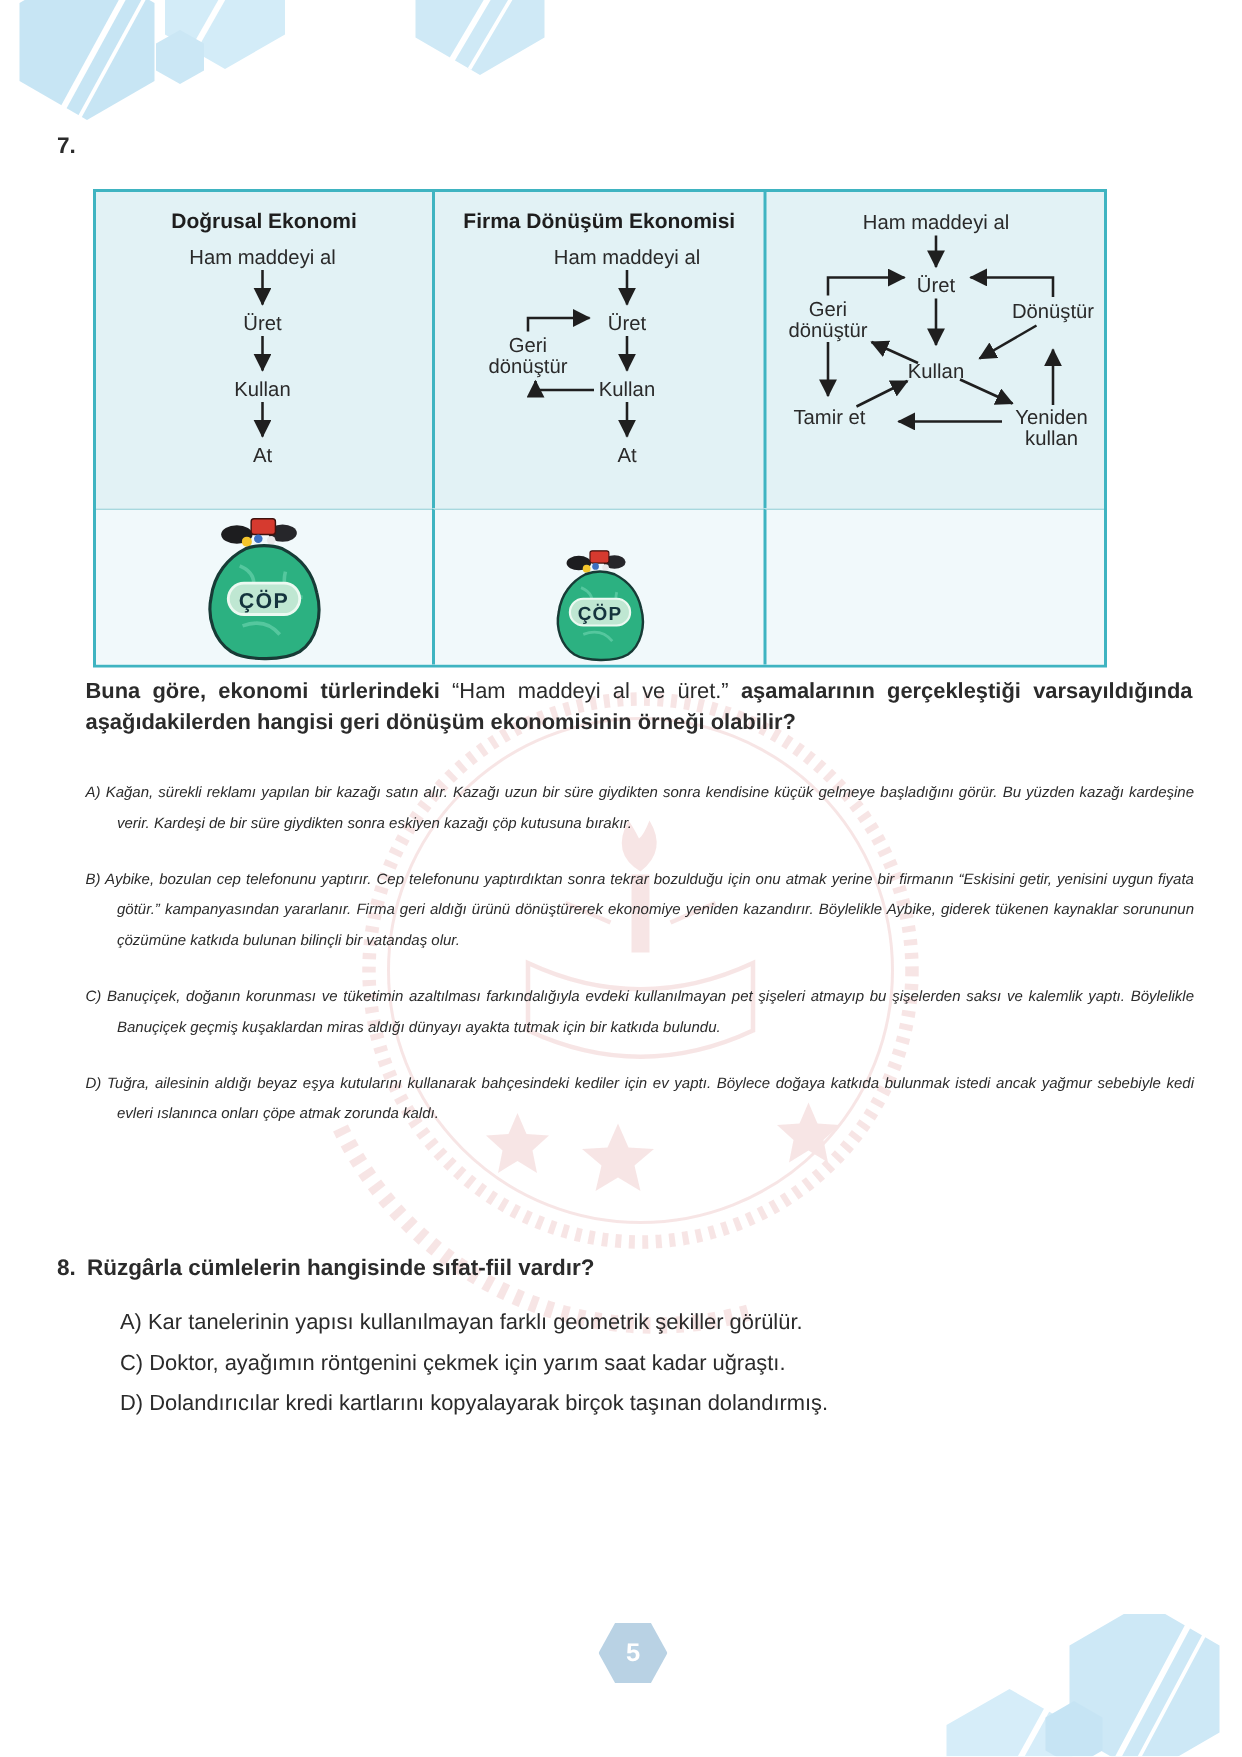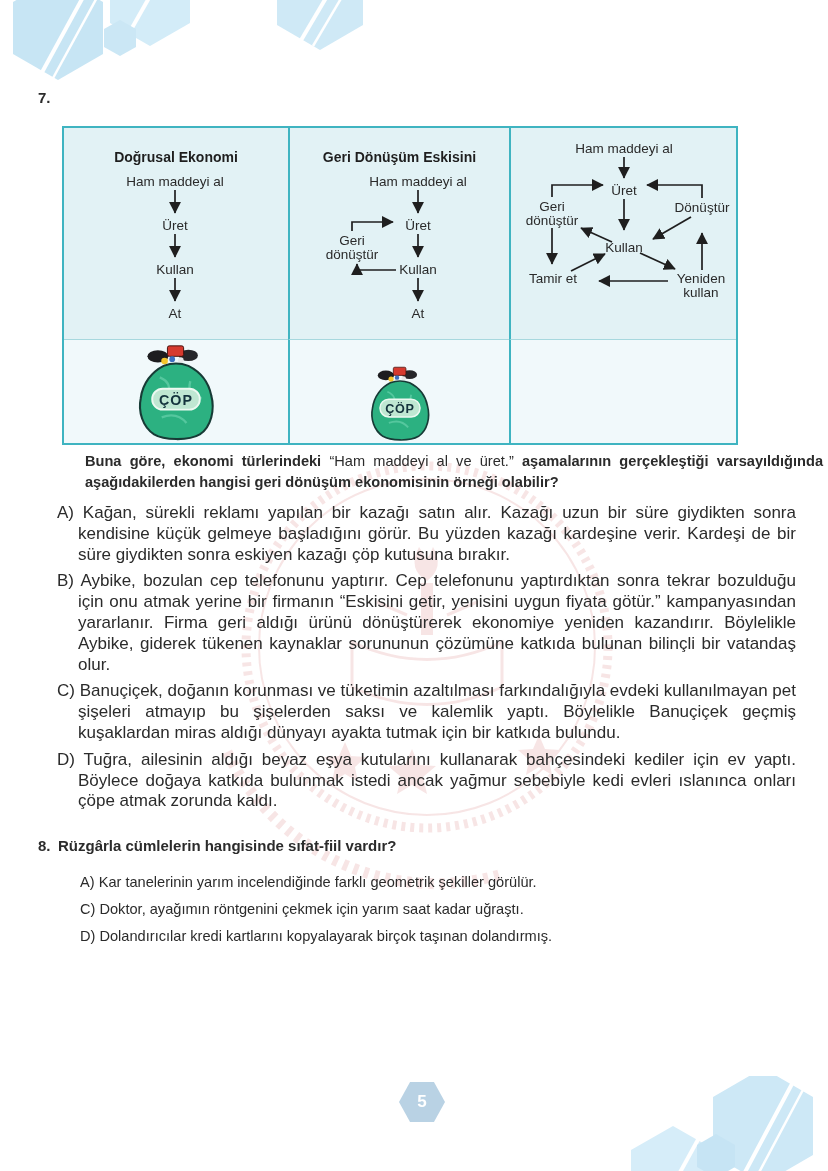--- a/index.html
+++ b/index.html
@@ -11,29 +11,29 @@
   
   .q-intro{display:flex;font-size:15px;}
   .q-num{font-weight:bold;width:20px;flex:0 0 auto;}
 
   
   .econ-table{display:grid;grid-template-columns:224px 221px 227px;grid-template-rows:211px 104px;
               border:2px solid #3fb4c1;width:672px;}
   .cell{background:#e2f2f5;}
   .cell.band{background:#f1f9fb;border-top:1px solid #a7d8de;display:flex;align-items:flex-end;justify-content:center;}
   .cell.colb{border-left:2px solid #3fb4c1;}
-  .col-title{font-weight:bold;font-size:14px;text-align:center;padding-top:21px;color:#1e1e1e;}
+  .col-title{font-weight:bold;font-size:14px;text-align:center;padding-top:11px;color:#1e1e1e;}
   svg text{font-family:"Liberation Sans",sans-serif;fill:#2a2a2a;font-size:13.5px;}
   svg .arrow{stroke:#1f1f1f;stroke-width:1.7;fill:none;}
 
   
-  .stem{font-size:14.6px;line-height:21px;text-align:justify;margin-left:28px;}
+  .stem{font-size:14.6px;line-height:21px;text-align:justify;}
   .stem .b{font-weight:bold;}
-  .options p{margin:0 0 6px 0;font-size:17px;line-height:20.8px;text-align:justify;
-             padding-left:21px;text-indent:-21px;}
+  .options p{margin:16px 0 6px 0;font-size:10px;line-height:20.8px;text-align:justify;
+             padding-left:21px;text-indent:-21px;font-style:italic;}
   .q8-stem{display:flex;font-size:15px;font-weight:bold;}
   .q8-options{margin-top:18px;margin-left:42px;}
   .q8-options p{margin:0 0 7px 0;font-size:14.6px;line-height:20px;}
 
   
   .pagehex{position:absolute;left:399px;top:1082px;width:46px;height:40px;z-index:2;
            display:flex;align-items:center;justify-content:center;
            clip-path:polygon(0 50%,24% 0,76% 0,100% 50%,76% 100%,24% 100%);
            background:#b9d2e4;color:#ffffff;font-weight:bold;font-size:17px;}
 </style>
@@ -99,21 +99,21 @@
         <line class="arrow" x1="111" y1="25" x2="111" y2="48" marker-end="url(#ah1)"></line>
         <text x="111" y="60" dy=".35em" text-anchor="middle">Üret</text>
         <line class="arrow" x1="111" y1="69" x2="111" y2="92" marker-end="url(#ah1)"></line>
         <text x="111" y="104" dy=".35em" text-anchor="middle">Kullan</text>
         <line class="arrow" x1="111" y1="113" x2="111" y2="136" marker-end="url(#ah1)"></line>
         <text x="111" y="148" dy=".35em" text-anchor="middle">At</text>
       </svg>
     </div>
 
     <div class="cell colb">
-      <div class="col-title">Geri Dönüşüm Eskisini</div>
+      <div class="col-title">Firma Dönüşüm Ekonomisi</div>
       <svg width="219" height="176" viewBox="0 0 219 176">
         <defs>
             <marker id="ah2" markerWidth="8" markerHeight="8" refX="6.5" refY="3.5" orient="auto">
           <path d="M0,0 L7,3.5 L0,7 Z" fill="#1f1f1f"></path>
             </marker>
           </defs>
         <text x="128" y="16" dy=".35em" text-anchor="middle">Ham maddeyi al</text>
         <line class="arrow" x1="128" y1="25" x2="128" y2="48" marker-end="url(#ah2)"></line>
         <text x="128" y="60" dy=".35em" text-anchor="middle">Üret</text>
         <line class="arrow" x1="128" y1="69" x2="128" y2="92" marker-end="url(#ah2)"></line>
@@ -200,21 +200,21 @@
     <p><span>C)</span> <span>Banuçiçek, doğanın korunması ve tüketimin azaltılması farkındalığıyla evdeki kullanılmayan pet şişeleri atmayıp bu şişelerden saksı ve kalemlik yaptı. Böylelikle Banuçiçek geçmiş kuşaklardan miras aldığı dünyayı ayakta tutmak için bir katkıda bulundu.</span></p>
     <p><span>D)</span> <span>Tuğra, ailesinin aldığı beyaz eşya kutularını kullanarak bahçesindeki kediler için ev yaptı. Böylece doğaya katkıda bulunmak istedi ancak yağmur sebebiyle kedi evleri ıslanınca onları çöpe atmak zorunda kaldı.</span></p>
   </div>
 
   <div class="content" style="left:38px;top:837px;width:720px;">
     <div class="q8-stem">
       <span class="q-num">8.</span>
       <span>Rüzgârla cümlelerin hangisinde sıfat-fiil vardır?</span>
     </div>
     <div class="q8-options">
-      <p><span>A)</span> <span>Kar tanelerinin yarım incelendiğinde farklı geometrik şekiller görülür.</span></p>
+      <p><span>A)</span> <span>Kar tanelerinin yapısı kullanılmayan farklı geometrik şekiller görülür.</span></p>
       <p><span>C)</span> <span>Doktor, ayağımın röntgenini çekmek için yarım saat kadar uğraştı.</span></p>
       <p><span>D)</span> <span>Dolandırıcılar kredi kartlarını kopyalayarak birçok taşınan dolandırmış.</span></p>
     </div>
   </div>
 
   <div class="pagehex">
     <span>5</span>
   </div>
 
 </div>

